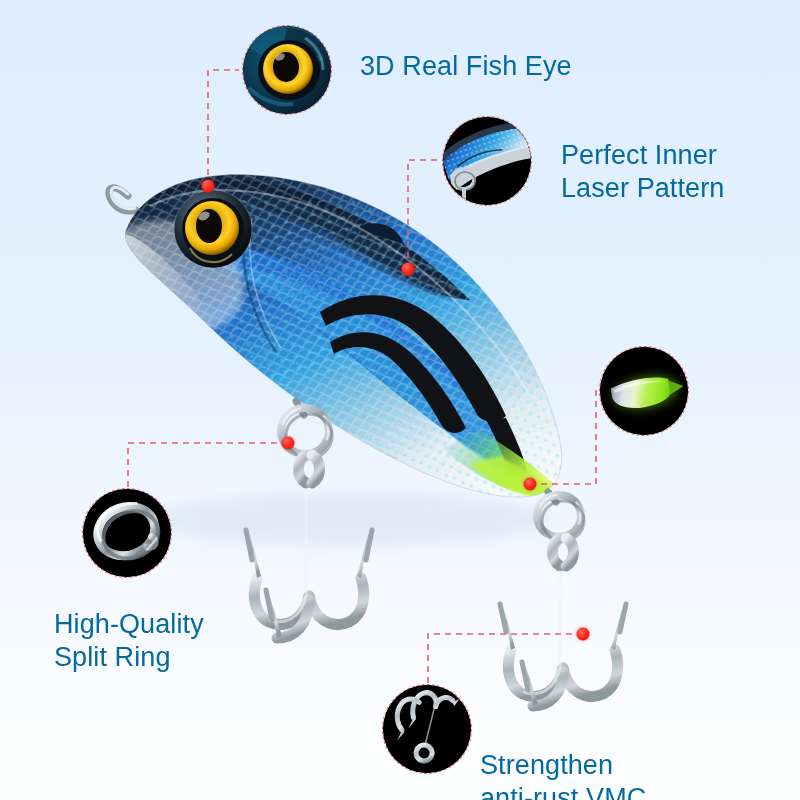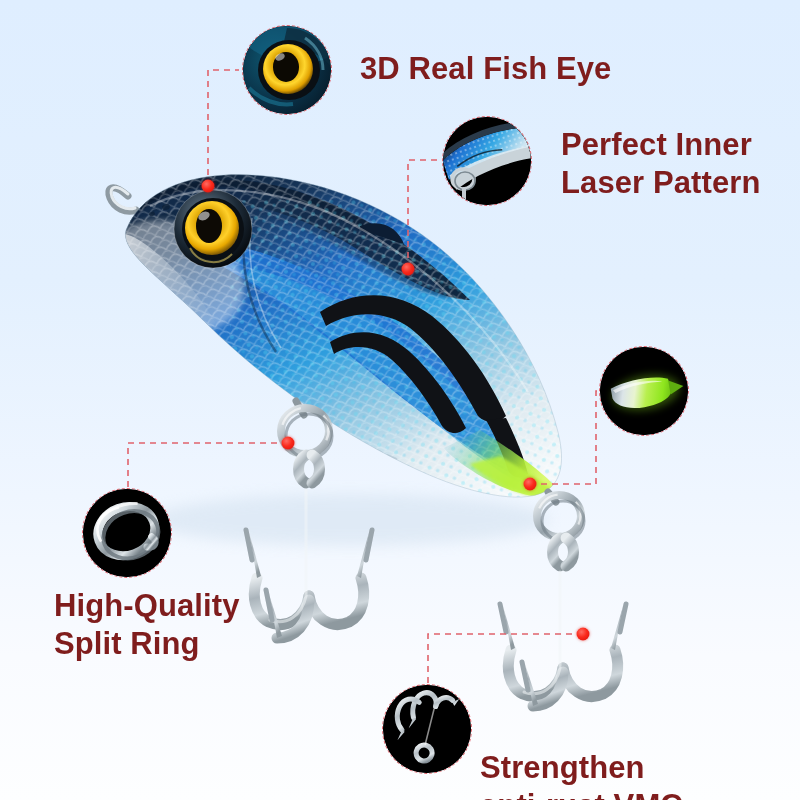--- a/index.html
+++ b/index.html
@@ -7,26 +7,26 @@
   body {
     font-family: "Liberation Sans", sans-serif;
     background: linear-gradient(to bottom, #dfeeff 0%, #e3f0fe 35%, #eff6ff 62%, #f9fbff 82%, #fdfeff 100%);
     position: relative;
   }
   #stage { position:absolute; inset:0; width:800px; height:800px; }
 
   
   .callout-label {
     position:absolute;
-    color:#7f1d1d;
-    font-size:31px;
+    color:#0369a1;
+    font-size:27px;
     line-height:1.24;
     letter-spacing:.1px;
     white-space:pre-line;
-    font-weight:700;
+    font-weight:400;
   }
 
   
   .thumb {
     position:absolute;
     border-radius:50%;
     overflow:hidden;
     background:#000;
     outline:1.5px dashed #e06a72;
     outline-offset:0px;
@@ -459,23 +459,23 @@
         <path d="M62,12 l6,-5 l-3,8 z"></path>
       </g>
       <g transform="rotate(14 44 44)" fill="none" stroke="#ffffff" stroke-width="1.6" opacity="0.55">
         <path d="M46,22 L46,60"></path>
       </g>
     </svg>
   </div>
 
   <div class="callout-label" style="left:360px; top:50px;">3D Real Fish Eye</div>
 
-  <div class="callout-label" style="left:561px; top:126px;">Perfect Inner
+  <div class="callout-label" style="left:561px; top:139px;">Perfect Inner
 Laser Pattern</div>
 
 
-  <div class="callout-label" style="left:54px; top:587px;">High-Quality
+  <div class="callout-label" style="left:54px; top:608px;">High-Quality
 Split Ring</div>
 
   <div class="callout-label" style="left:480px; top:722px;margin-top:27px;">Strengthen
 anti-rust VMC</div>
 
 </div>
 
 </body></html>

